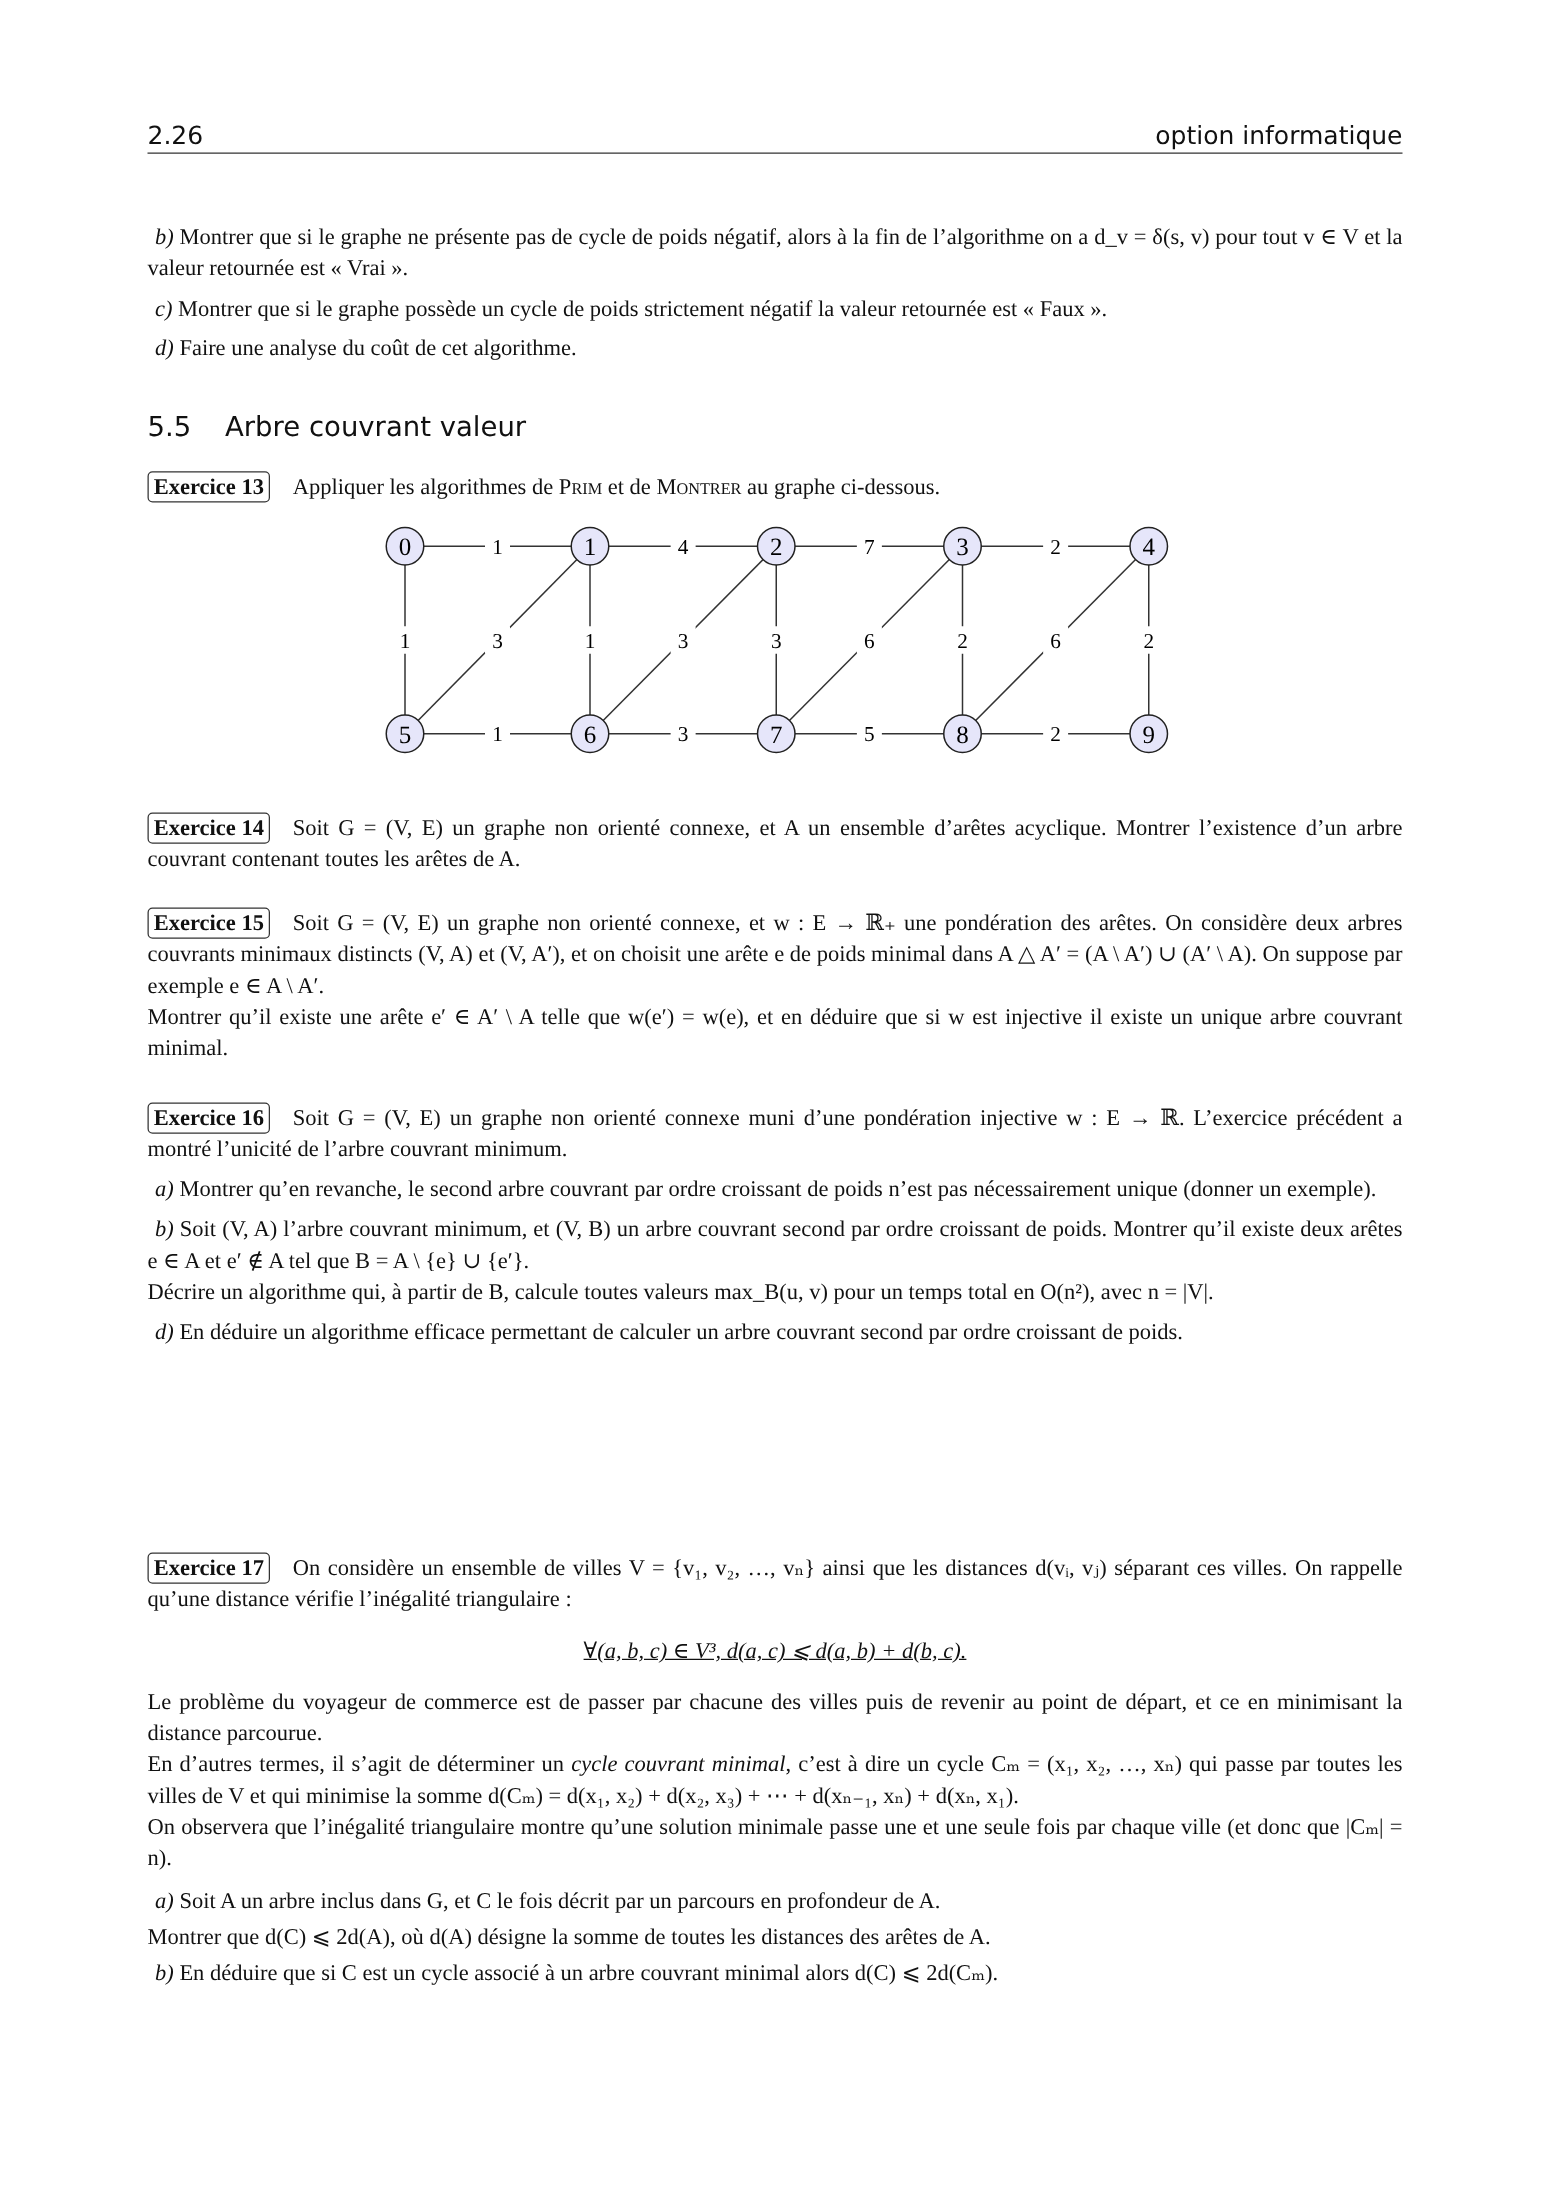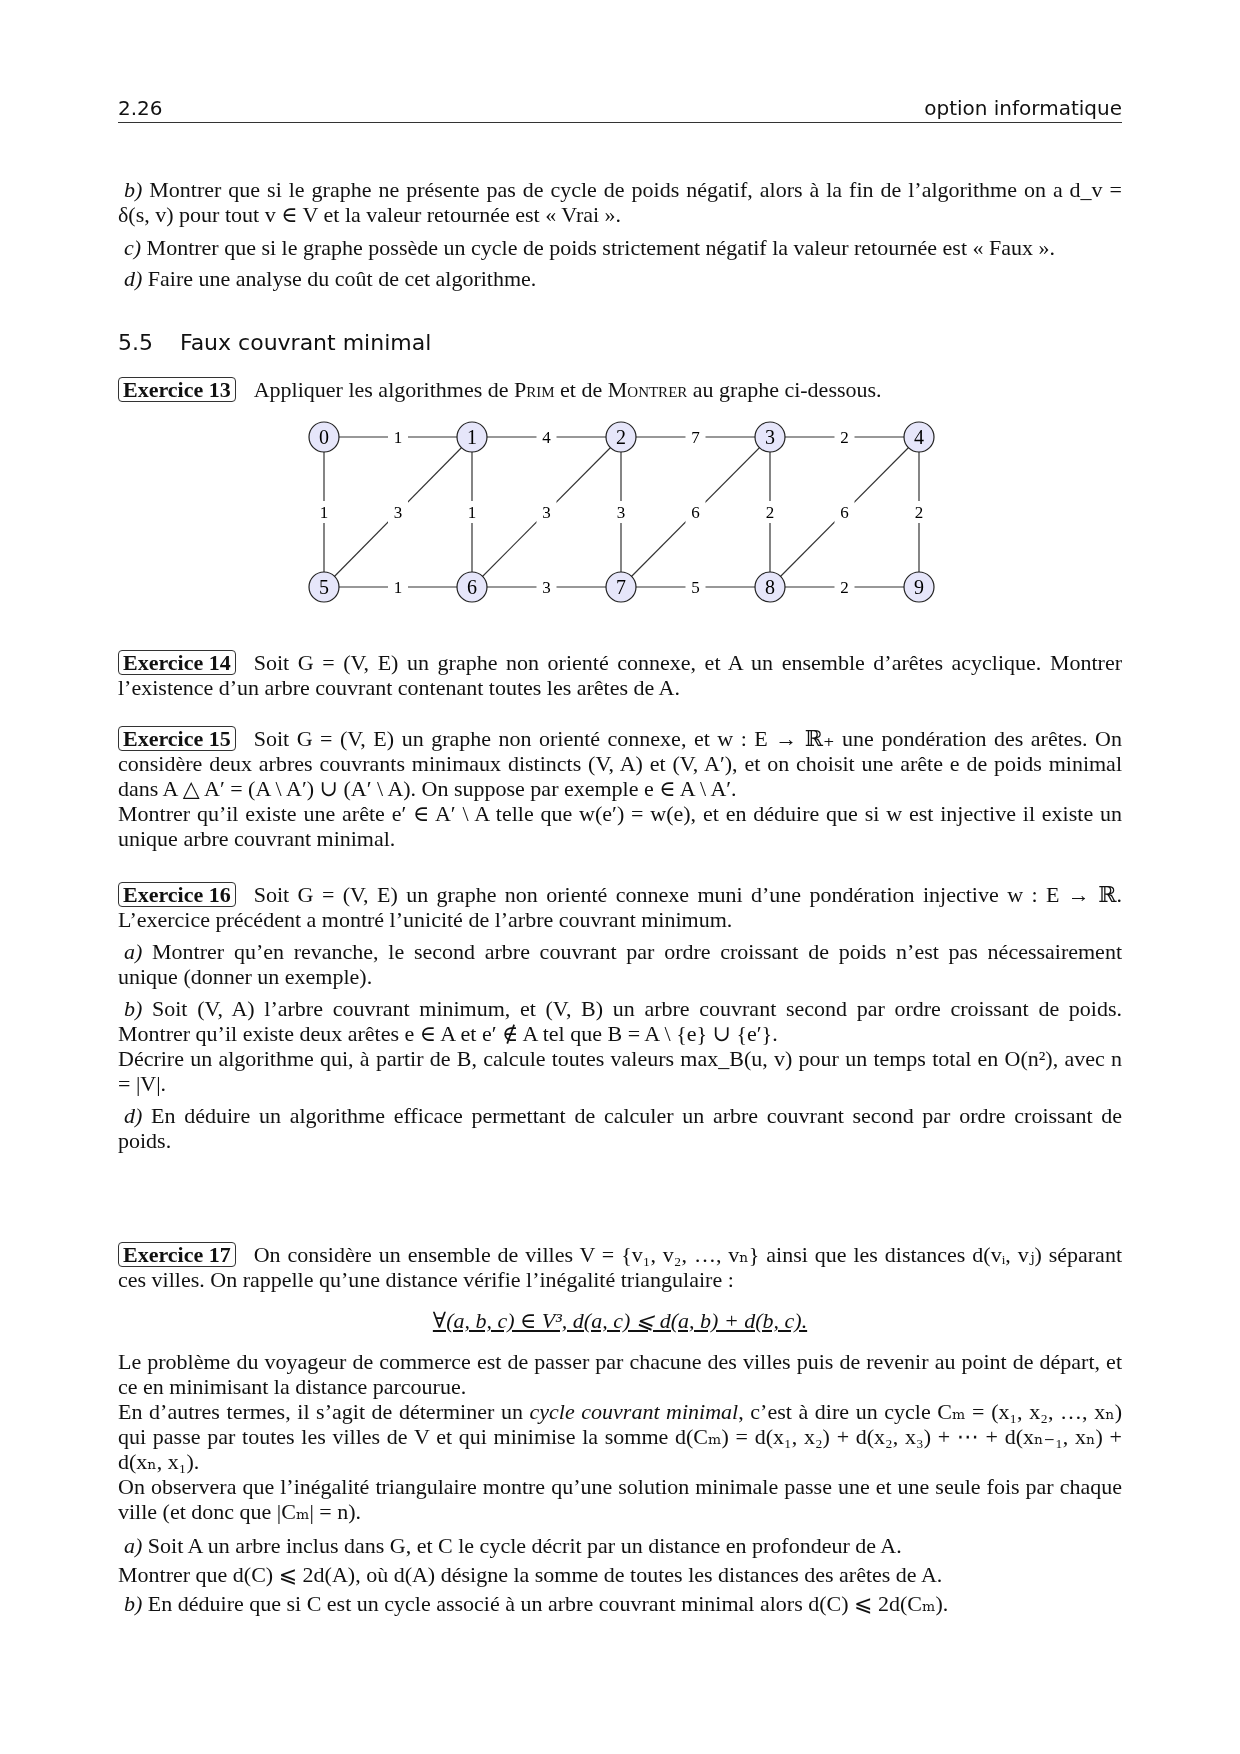--- a/index.html
+++ b/index.html
@@ -2,21 +2,21 @@
 <html><head>
 <meta charset="utf-8">
 <style>
   html, body { margin: 0; padding: 0; background: #ffffff; }
   body { width: 1240px; height: 1754px; position: relative; overflow: hidden;
          font-family: "Liberation Serif", "DejaVu Serif", serif; color: #111; }
   .hdr { position: absolute; left: 118px; top: 96px; width: 1004px; height: 26px;
          border-bottom: 1.5px solid #333; font-family: "DejaVu Sans", "Liberation Sans", sans-serif; font-size: 20px; }
   .hdr .l { position: absolute; left: 0; top: 0; }
   .hdr .r { position: absolute; right: 0; top: 0; }
-  .blk { position: absolute; left: 118px; width: 1004px; font-size: 22px; line-height: 25px; text-align: justify; }
+  .blk { position: absolute; left: 118px; width: 1004px; font-size: 18px; line-height: 25px; text-align: justify; }
   .it { font-style: italic; }
   .sec { position: absolute; left: 118px; top: 330px; font-family: "DejaVu Sans", "Liberation Sans", sans-serif; font-size: 22px; }
   .sec .num { display: inline-block; width: 62px; }
   .ex { display: inline-block; border: 1px solid #333; border-radius: 4px; padding: 0 4px; font-weight: bold; margin-right: 18px; line-height: 23px; }
   .sc { font-variant: small-caps; }
   p { margin: 0; }
   .q { text-indent: 6px; }
   .center { text-align: center; }
   svg text { font-family: "Liberation Serif", "DejaVu Serif", serif; }
 </style>
@@ -32,21 +32,21 @@
   <p class="q"><span class="it">b)</span> <span>Montrer que si le graphe ne présente pas de cycle de poids négatif, alors à la fin de l’algorithme on a d_v = δ(s, v) pour tout v ∈ V et la valeur retournée est « Vrai ».</span></p>
 </div>
 <div class="blk" style="top:235px;">
   <p class="q"><span class="it">c)</span> <span>Montrer que si le graphe possède un cycle de poids strictement négatif la valeur retournée est « Faux ».</span></p>
 </div>
 <div class="blk" style="top:266px;">
   <p class="q"><span class="it">d)</span> <span>Faire une analyse du coût de cet algorithme.</span></p>
 </div>
 
 <div class="sec">
-  <span class="num">5.5</span><span>Faux couvrant minimal</span>
+  <span class="num">5.5</span><span>Arbre couvrant valeur</span>
 </div>
 
 <div class="blk" style="top:377px;">
   <span class="ex">Exercice 13</span><span>Appliquer les algorithmes de </span><span class="sc">Prim</span><span> et de </span><span class="sc">Montrer</span><span> au graphe ci-dessous.</span>
 </div>
 
 <svg id="graph" width="1240" height="1754" style="position:absolute;left:0;top:0;pointer-events:none;">
     <line x1="324" y1="437" x2="472" y2="437" stroke="#333" stroke-width="1.2"></line>
     <rect x="388" y="426" width="20" height="22" fill="#fff"></rect>
     <text x="398" y="443" text-anchor="middle" font-size="17">1</text>
@@ -136,16 +136,16 @@
   <p>Décrire un algorithme qui, à partir de B, calcule toutes valeurs max_B(u, v) pour un temps total en O(n²), avec n = |V|.</p>
   <p class="q" style="margin-top:7px;"><span class="it">d)</span> <span>En déduire un algorithme efficace permettant de calculer un arbre couvrant second par ordre croissant de poids.</span></p>
 </div>
 
 <div class="blk" style="top:1242px;">
   <p><span class="ex">Exercice 17</span><span>On considère un ensemble de villes V = {v₁, v₂, …, vₙ} ainsi que les distances d(vᵢ, vⱼ) séparant ces villes. On rappelle qu’une distance vérifie l’inégalité triangulaire :</span></p>
   <p class="center it" style="margin:16px 0 16px 0;text-decoration:underline;">∀(a, b, c) ∈ V³,    d(a, c) ⩽ d(a, b) + d(b, c).</p>
   <p style="margin-top:7px;">Le problème du voyageur de commerce est de passer par chacune des villes puis de revenir au point de départ, et ce en minimisant la distance parcourue.</p>
   <p><span>En d’autres termes, il s’agit de déterminer un </span><span class="it">cycle couvrant minimal</span><span>, c’est à dire un cycle Cₘ = (x₁, x₂, …, xₙ) qui passe par toutes les villes de V et qui minimise la somme d(Cₘ) = d(x₁, x₂) + d(x₂, x₃) + ⋯ + d(xₙ₋₁, xₙ) + d(xₙ, x₁).</span></p>
   <p>On observera que l’inégalité triangulaire montre qu’une solution minimale passe une et une seule fois par chaque ville (et donc que |Cₘ| = n).</p>
-  <p class="q" style="margin-top:9px;"><span class="it">a)</span> <span>Soit A un arbre inclus dans G, et C le cycle décrit par un distance en profondeur de A.</span></p>
+  <p class="q" style="margin-top:9px;"><span class="it">a)</span> <span>Soit A un arbre inclus dans G, et C le fois décrit par un parcours en profondeur de A.</span></p>
   <p style="margin-top:4px;">Montrer que d(C) ⩽ 2d(A), où d(A) désigne la somme de toutes les distances des arêtes de A.</p>
   <p class="q" style="margin-top:4px;"><span class="it">b)</span> <span>En déduire que si C est un cycle associé à un arbre couvrant minimal alors d(C) ⩽ 2d(Cₘ).</span></p>
 </div>
 
 </body></html>

